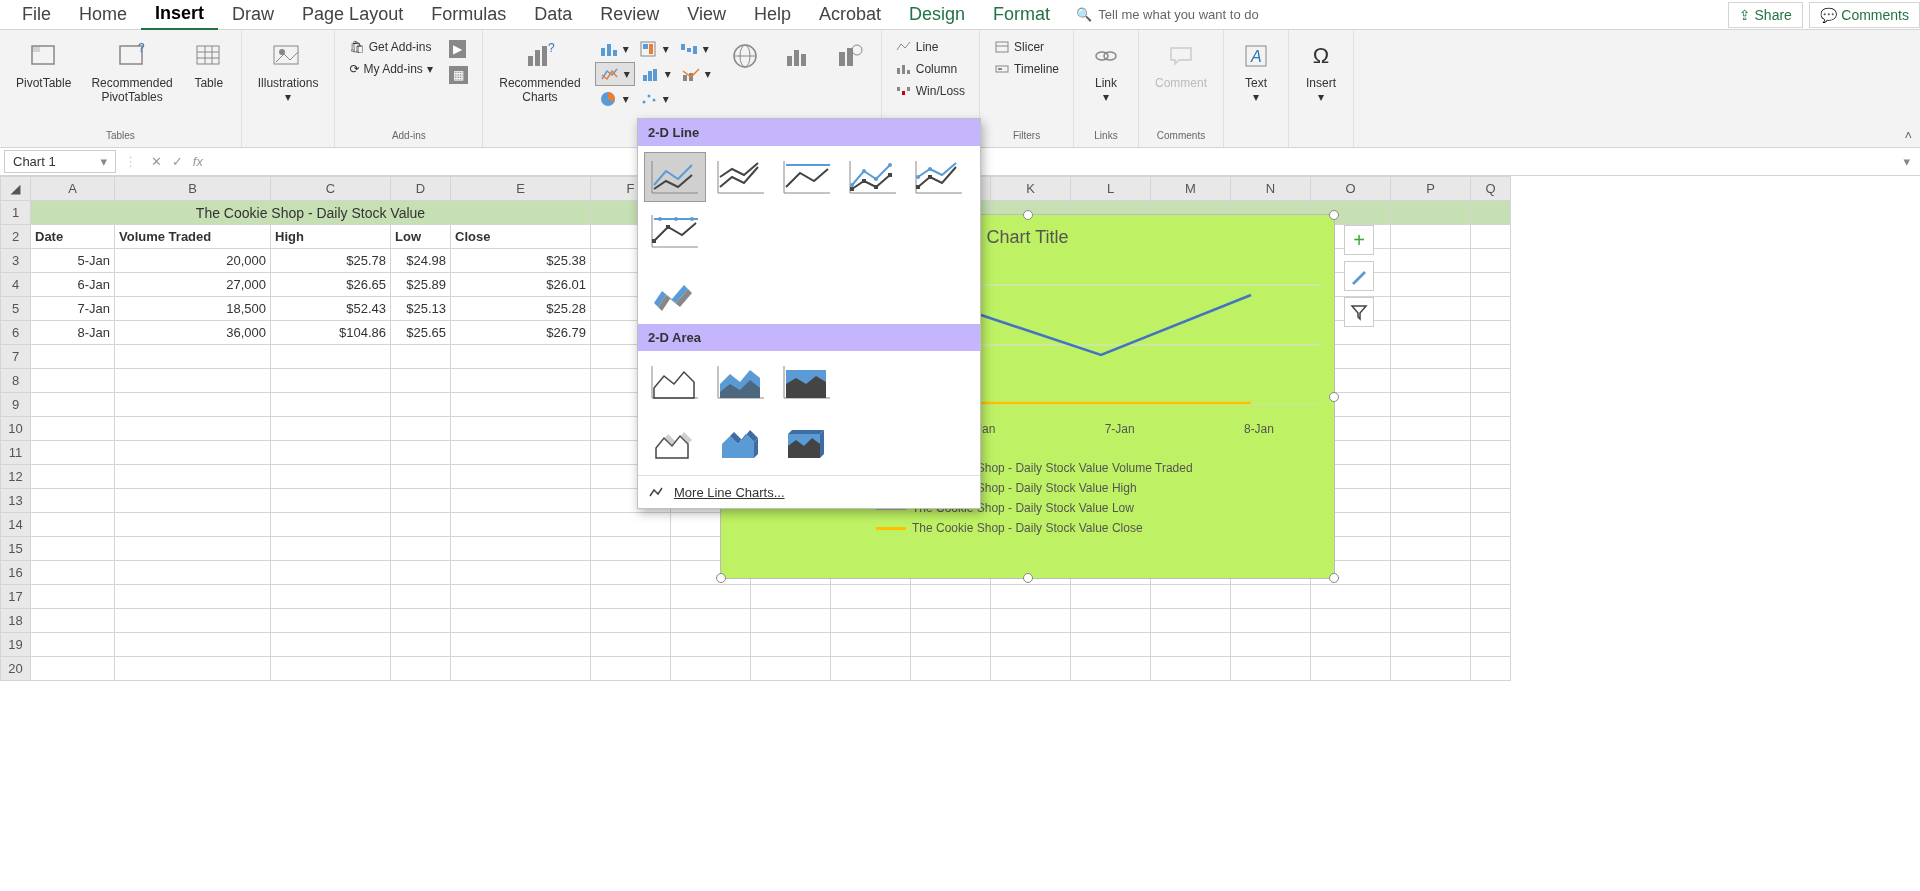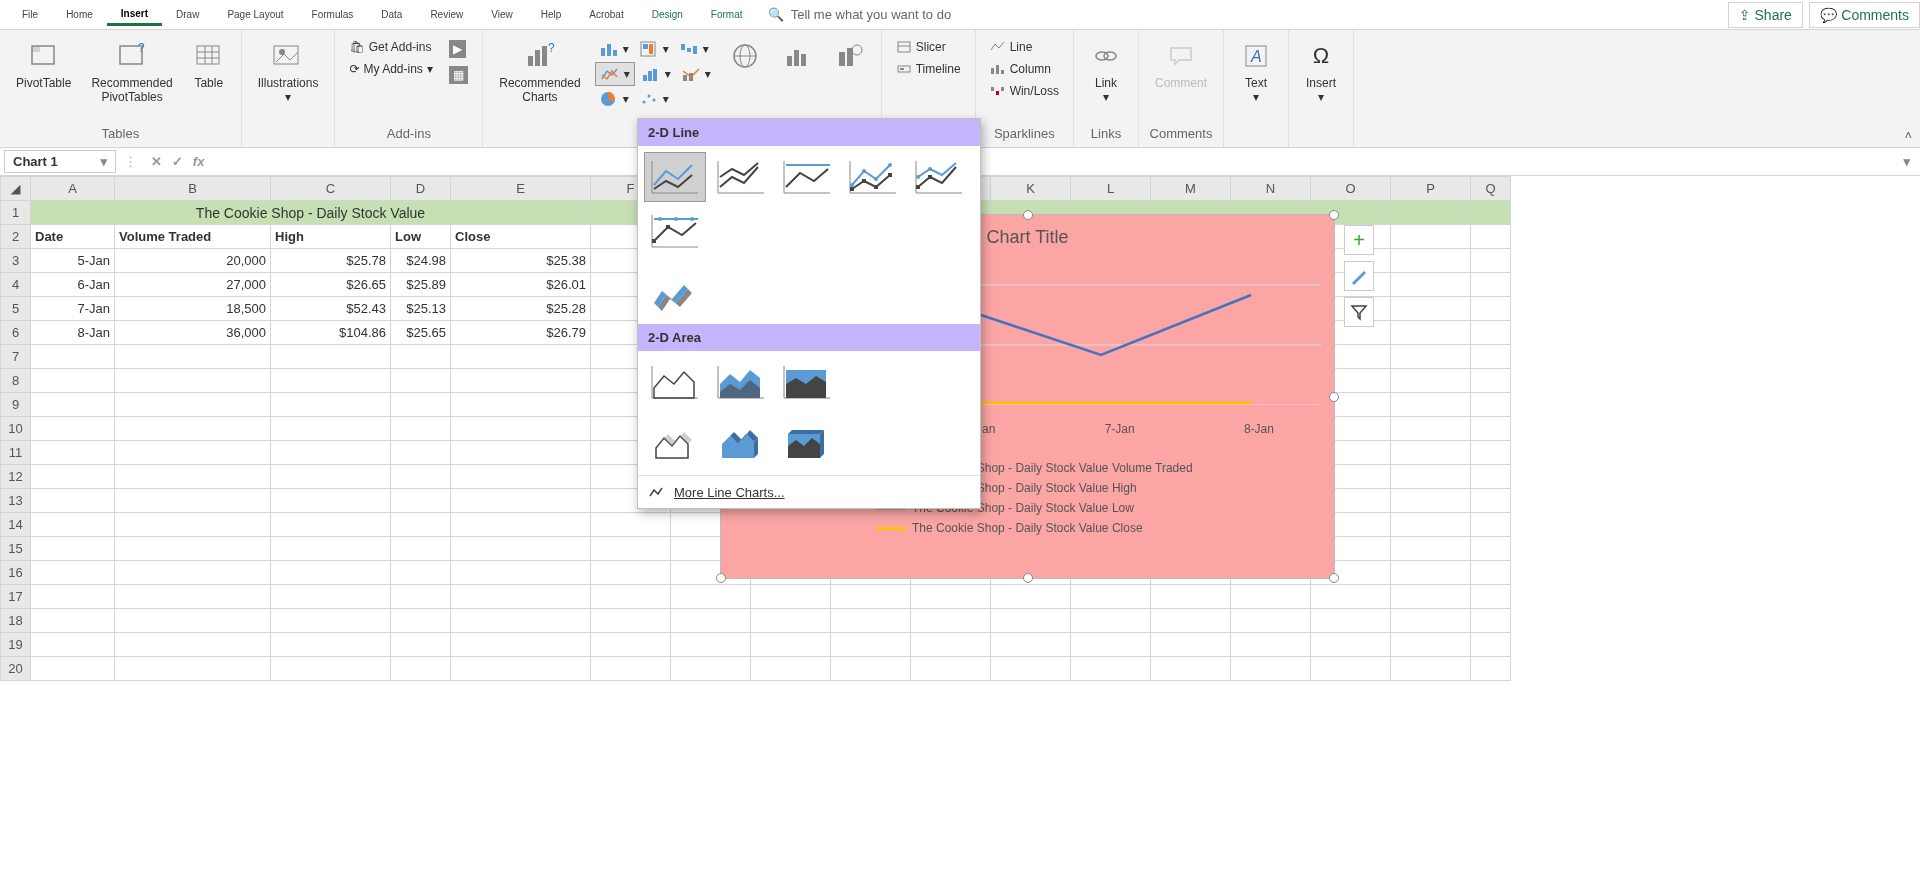--- a/index.html
+++ b/index.html
@@ -1,62 +1,62 @@
 <!DOCTYPE html>
 <html><head>
 <meta charset="utf-8">
 <style>
 * { box-sizing: border-box; margin: 0; padding: 0; font-family: 'Segoe UI', Arial, sans-serif; }
 body { background: #fff; font-size: 13px; color: #333; overflow: hidden; }
 
 
 .menubar { display: flex; align-items: center; height: 30px; border-bottom: 1px solid #d4d4d4; padding-left: 8px; }
-.menubar .tab { padding: 4px 14px; cursor: pointer; font-size: 10px; color: #444; }
+.menubar .tab { padding: 4px 14px; cursor: pointer; font-size: 18px; color: #444; }
 .menubar .tab.active { color: #000000; border-bottom: 3px solid #217346; font-weight: 600; }
 .menubar .tab.context { color: #217346; }
 .menubar .spacer { flex: 1; }
 .menubar .tellme { display: flex; align-items: center; gap: 6px; padding: 0 12px; color: #666; }
 .menubar .right-btn { display: flex; align-items: center; gap: 4px; padding: 4px 10px; color: #217346; border: 1px solid #d4d4d4; margin-left: 6px; font-size: 14px; }
 
 
 .ribbon { display: flex; background: #f3f3f3; border-bottom: 1px solid #d4d4d4; height: 118px; position: relative; }
 .group { display: flex; flex-direction: column; align-items: center; padding: 4px 10px; border-right: 1px solid #e0e0e0; }
 .group-content { flex: 1; display: flex; align-items: flex-start; gap: 8px; padding-top: 4px; }
-.group-label { font-size: 13px; color: #666; margin-bottom: 2px; }
+.group-label { font-size: 10px; color: #666; margin-bottom: 2px; }
 .big-btn { display: flex; flex-direction: column; align-items: center; padding: 2px 6px; cursor: pointer; font-size: 12px; line-height: 1.2; text-align: center; }
 .big-btn .ico { width: 32px; height: 32px; margin-bottom: 4px; display: flex; align-items: center; justify-content: center; }
 .small-btn { display: flex; align-items: center; gap: 4px; padding: 2px 4px; cursor: pointer; font-size: 12px; }
 .col { display: flex; flex-direction: column; gap: 4px; }
 
 
 .chart-dropdown { position: absolute; left: 637px; top: 88px; width: 344px; background: #fff; border: 1px solid #c0c0c0; box-shadow: 2px 4px 10px rgba(0,0,0,0.3); z-index: 100; }
 .chart-dropdown .section-header { background: #c4b5fd; padding: 6px 10px; font-size: 13px; font-weight: bold; }
 .chart-dropdown .thumbs { display: flex; flex-wrap: wrap; gap: 4px; padding: 6px; }
 .chart-dropdown .thumb { width: 62px; height: 50px; border: 1px solid transparent; cursor: pointer; display: flex; align-items: center; justify-content: center; }
 .chart-dropdown .thumb.selected { background: #d0d0d0; border: 1px solid #999; }
 .chart-dropdown .more { padding: 8px 10px; border-top: 1px solid #e0e0e0; cursor: pointer; display: flex; align-items: center; gap: 8px; text-decoration: underline; }
 
 
-.formulabar { display: flex; align-items: center; height: 28px; border-bottom: 1px solid #d4d4d4; padding: 2px 4px; gap: 8px; font-weight: bold; }
+.formulabar { display: flex; align-items: center; height: 28px; border-bottom: 1px solid #d4d4d4; padding: 2px 4px; gap: 8px; }
 .namebox { width: 112px; border: 1px solid #ccc; padding: 3px 8px; font-size: 13px; display: flex; justify-content: space-between; align-items: center; }
 .formula-icons { display: flex; gap: 10px; color: #999; padding: 0 6px; }
 
 
 .grid-wrap { position: relative; }
 .grid { border-collapse: collapse; table-layout: fixed; }
 .grid th, .grid td { border: 1px solid #d4d4d4; height: 24px; font-size: 13px; }
 .grid .rowhdr { width: 30px; background: #e8e8e8; text-align: center; color: #555; font-weight: normal; }
 .grid .colhdr { background: #e8e8e8; text-align: center; color: #555; font-weight: normal; }
 .grid td { padding: 0 4px; }
 .title-row td { background: #c6e0b4; text-align: center; font-size: 14px; }
 .header-row td { font-weight: bold; }
 .right { text-align: right; }
 
 
-.chart-object { position: absolute; left: 720px; top: 38px; width: 615px; height: 365px; background: #fca5a5; border: 1px solid #bbb; z-index: 50; }
+.chart-object { position: absolute; left: 720px; top: 38px; width: 615px; height: 365px; background: #bef264; border: 1px solid #bbb; z-index: 50; }
 .chart-handle { position: absolute; width: 10px; height: 10px; background: #fff; border: 1px solid #888; border-radius: 50%; }
 .chart-title { text-align: center; font-size: 18px; color: #555; margin-top: 12px; }
 .chart-legend { font-size: 12px; color: #555; margin-top: 80px; }
 .chart-legend div { display: flex; align-items: center; gap: 6px; margin: 6px 0 6px 155px; }
 .legend-swatch { width: 30px; height: 3px; }
 .chart-axis { position: absolute; bottom: 142px; left: 255px; right: 60px; display: flex; justify-content: space-between; font-size: 12px; color: #555; }
 .chart-side-btns { position: absolute; right: -40px; top: 10px; display: flex; flex-direction: column; gap: 6px; }
 .side-btn { width: 30px; height: 30px; border: 1px solid #ccc; background: #fff; display: flex; align-items: center; justify-content: center; cursor: pointer; }
 
 .collapse-ribbon { position: absolute; right: 8px; bottom: 4px; cursor: pointer; color: #666; }
@@ -265,65 +265,65 @@
       </div>
     </div>
     <div class="group-label" style="min-width:40px;">Charts</div>
   </div>
 
   <div class="group">
     <div class="group-content">
       <div class="col">
         <div class="small-btn">
             <svg width="16" height="14">
-              <rect x="2" y="2" width="12" height="10" fill="none" stroke="#888"></rect>
-              <line x1="2" y1="6" x2="14" y2="6" stroke="#888"></line>
-            </svg>
-            <span>Slicer</span>
+              <polyline points="1,10 5,4 9,8 14,2" fill="none" stroke="#888"></polyline>
+            </svg>
+            <span>Line</span>
           </div>
         <div class="small-btn">
             <svg width="16" height="14">
-              <rect x="2" y="4" width="12" height="6" fill="none" stroke="#888"></rect>
-              <rect x="4" y="6" width="4" height="2" fill="#888"></rect>
-            </svg>
-            <span>Timeline</span>
-          </div>
-      </div>
-    </div>
-    <div class="group-label">Filters</div>
+              <rect x="1" y="6" width="3" height="6" fill="#888"></rect>
+              <rect x="6" y="3" width="3" height="9" fill="#888"></rect>
+              <rect x="11" y="8" width="3" height="4" fill="#888"></rect>
+            </svg>
+            <span>Column</span>
+          </div>
+        <div class="small-btn">
+            <svg width="16" height="14">
+              <rect x="1" y="3" width="3" height="4" fill="#888"></rect>
+              <rect x="6" y="7" width="3" height="4" fill="#c00"></rect>
+              <rect x="11" y="3" width="3" height="4" fill="#888"></rect>
+            </svg>
+            <span>Win/Loss</span>
+          </div>
+      </div>
+    </div>
+    <div class="group-label">Sparklines</div>
   </div>
 
   <div class="group">
     <div class="group-content">
       <div class="col">
         <div class="small-btn">
             <svg width="16" height="14">
-              <polyline points="1,10 5,4 9,8 14,2" fill="none" stroke="#888"></polyline>
-            </svg>
-            <span>Line</span>
+              <rect x="2" y="2" width="12" height="10" fill="none" stroke="#888"></rect>
+              <line x1="2" y1="6" x2="14" y2="6" stroke="#888"></line>
+            </svg>
+            <span>Slicer</span>
           </div>
         <div class="small-btn">
             <svg width="16" height="14">
-              <rect x="1" y="6" width="3" height="6" fill="#888"></rect>
-              <rect x="6" y="3" width="3" height="9" fill="#888"></rect>
-              <rect x="11" y="8" width="3" height="4" fill="#888"></rect>
-            </svg>
-            <span>Column</span>
-          </div>
-        <div class="small-btn">
-            <svg width="16" height="14">
-              <rect x="1" y="3" width="3" height="4" fill="#888"></rect>
-              <rect x="6" y="7" width="3" height="4" fill="#c00"></rect>
-              <rect x="11" y="3" width="3" height="4" fill="#888"></rect>
-            </svg>
-            <span>Win/Loss</span>
-          </div>
-      </div>
-    </div>
-    <div class="group-label">Sparklines</div>
+              <rect x="2" y="4" width="12" height="6" fill="none" stroke="#888"></rect>
+              <rect x="4" y="6" width="4" height="2" fill="#888"></rect>
+            </svg>
+            <span>Timeline</span>
+          </div>
+      </div>
+    </div>
+    <div class="group-label">Filters</div>
   </div>
 
   <div class="group">
     <div class="group-content">
       <div class="big-btn">
         <div class="ico">
             <svg width="28" height="28">
               <ellipse cx="10" cy="14" rx="6" ry="4" fill="none" stroke="#888" stroke-width="1.5"></ellipse>
               <ellipse cx="18" cy="14" rx="6" ry="4" fill="none" stroke="#888" stroke-width="1.5"></ellipse>
             </svg>

